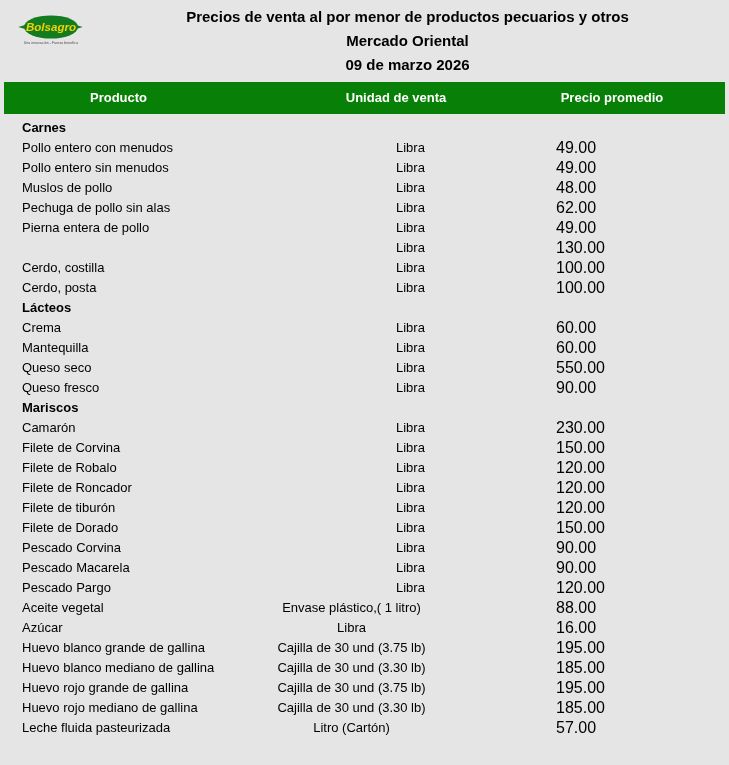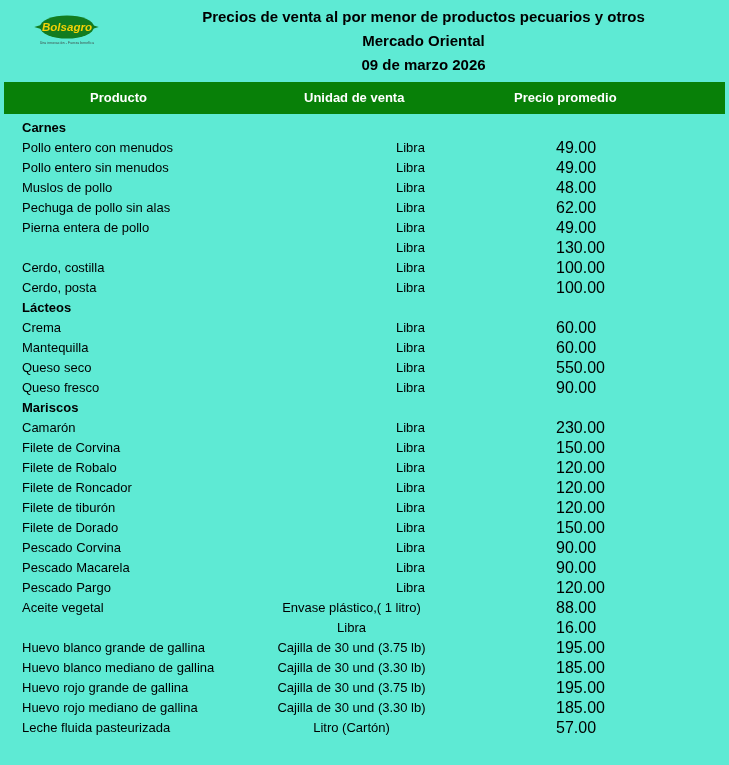--- a/index.html
+++ b/index.html
@@ -13,22 +13,21 @@
     height: 765px;
     font-family: "Liberation Sans", sans-serif;
     color: #000000;
     overflow: hidden;
   }
 
   .page {
     position: relative;
     width: 729px;
     height: 765px;
-    background: #5eead4;
-    padding-left: 16px;
+    background: #e5e5e5;
   }
 
   
   .header-block {
     position: relative;
     height: 78px;
     width: 729px;
   }
   .logo {
     position: absolute;
@@ -89,22 +88,22 @@
     font-size: 13px;
   }
   .col-header .cell {
     position: absolute;
     top: 0;
     height: 32px;
     line-height: 32px;
     white-space: nowrap;
   }
   .ch-producto   { left: 86px;  width: 200px; text-align: left; }
-  .ch-unidad     { left: 300px; width: 200px; text-align: left; }
-  .ch-precio     { left: 510px; width: 196px; text-align: left; }
+  .ch-unidad     { left: 292px; width: 200px; text-align: center; }
+  .ch-precio     { left: 510px; width: 196px; text-align: center; }
 
   
   .table-body {
     position: absolute;
     left: 16px;
     top: 118px;
     width: 725px;
   }
   .row {
     position: relative;
@@ -302,20 +301,21 @@
         <div class="c-product">Pescado Pargo</div>
         <div class="c-unit">Libra</div>
         <div class="c-price">120.00</div>
       </div>
       <div class="row">
         <div class="c-product">Aceite vegetal</div>
         <div class="c-unit">Envase plástico,( 1 litro)</div>
         <div class="c-price">88.00</div>
       </div>
       <div class="row">
+        <div class="c-product">Azúcar</div>
         <div class="c-unit">Libra</div>
         <div class="c-price">16.00</div>
       </div>
       <div class="row">
         <div class="c-product">Huevo blanco grande de gallina</div>
         <div class="c-unit">Cajilla de 30 und  (3.75 lb)</div>
         <div class="c-price">195.00</div>
       </div>
       <div class="row">
         <div class="c-product">Huevo blanco mediano de gallina</div>

